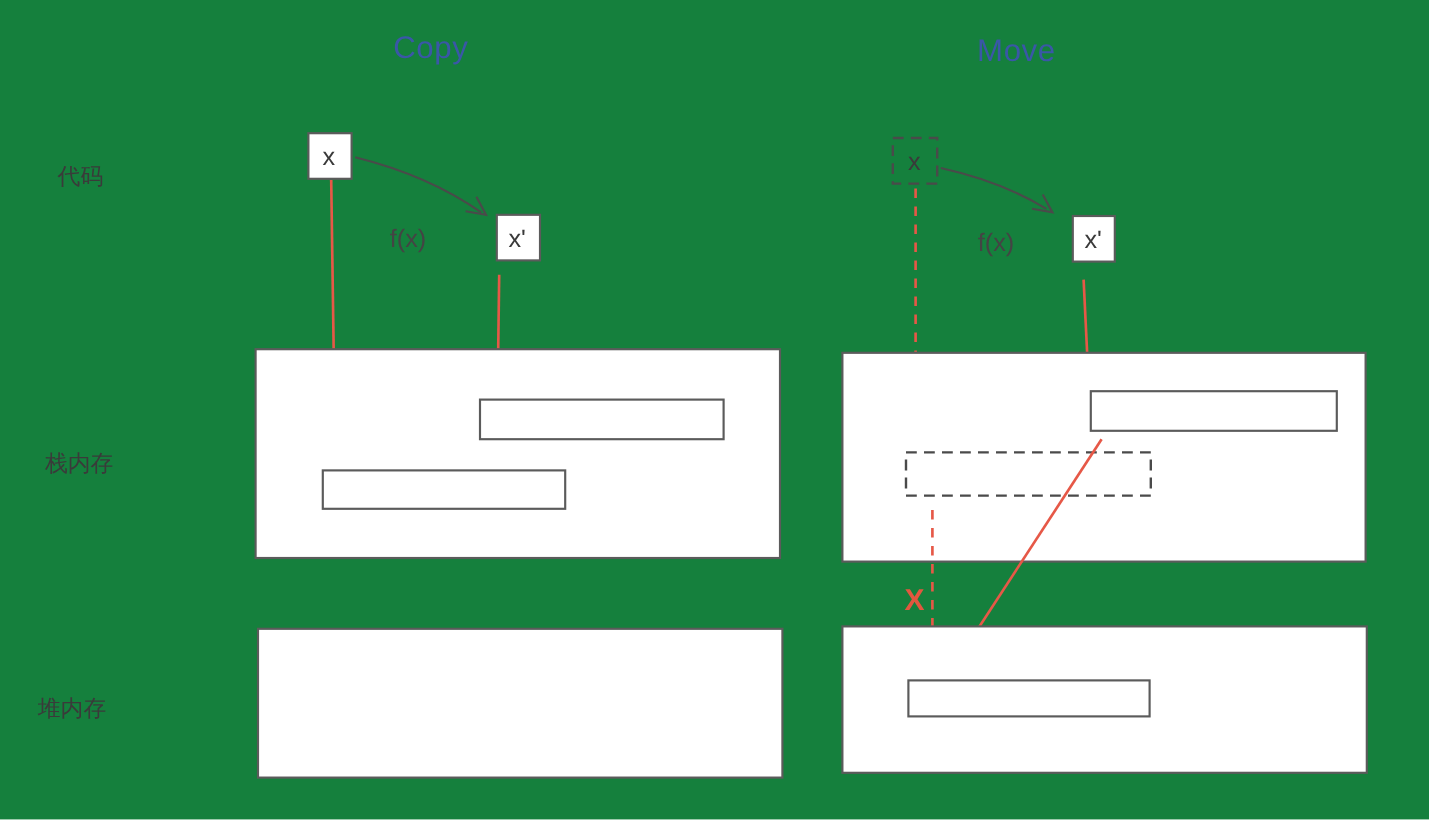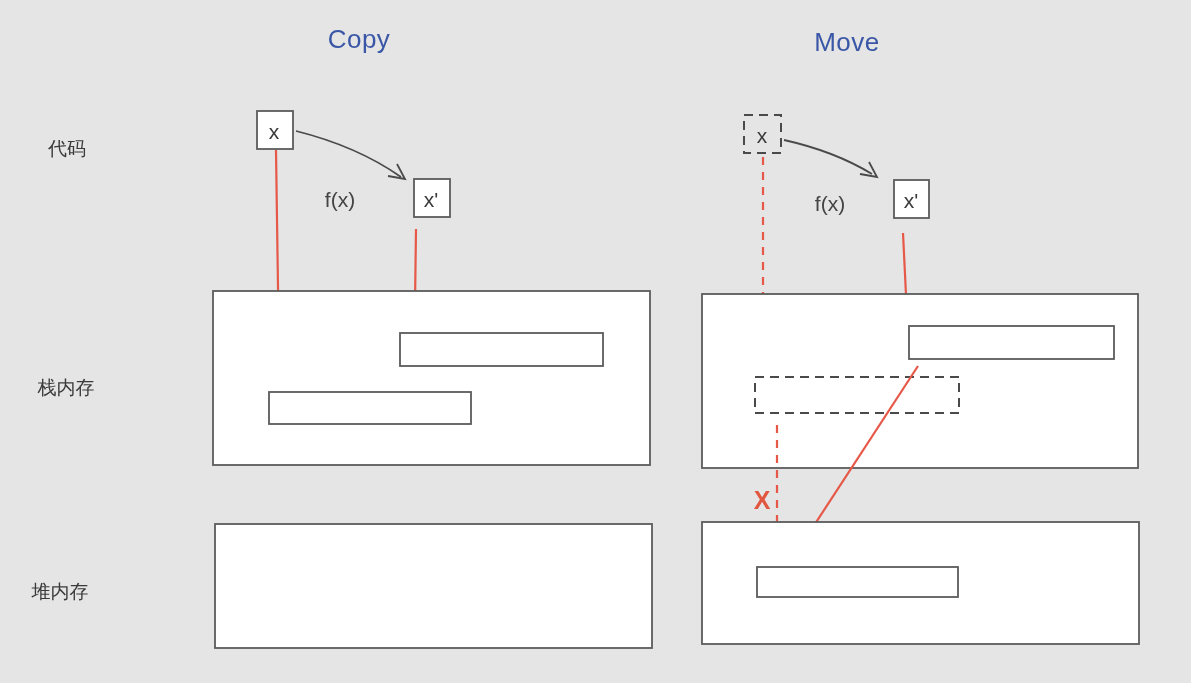--- a/index.html
+++ b/index.html
@@ -4,21 +4,21 @@
 <style>
   html, body {
     margin: 0;
     padding: 0;
     background: #ffffff;
   }
   .stage {
     position: relative;
     width: 1191px;
     height: 683px;
-    background: #e5e5e5;
+    background: #15803d;
     overflow: hidden;
     font-family: "Liberation Sans", sans-serif;
   }
   svg text {
     font-family: "Liberation Sans", sans-serif;
     fill: #3a3a3a;
     dominant-baseline: central;
     text-anchor: middle;
   }
   svg text.title {

